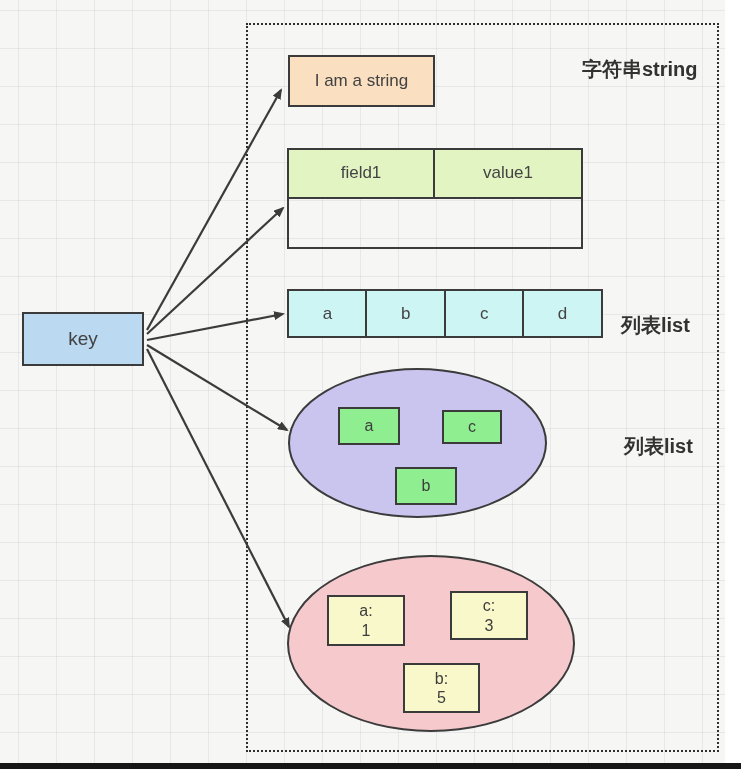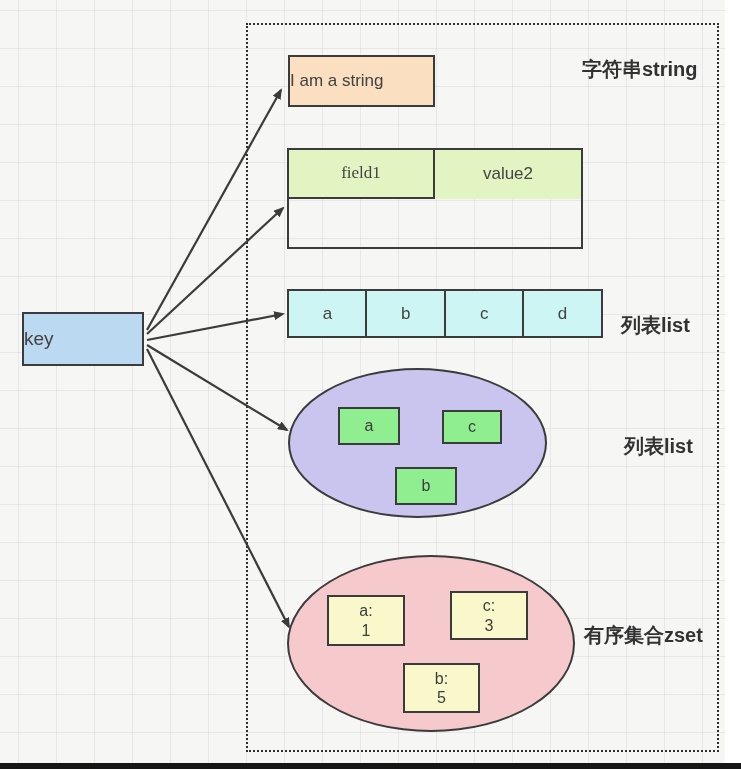--- a/index.html
+++ b/index.html
@@ -16,37 +16,37 @@
   .right-strip{position:absolute;left:725px;top:0;width:16px;height:769px;background:#ffffff;}
   .bottom-bar{position:absolute;left:0;top:763px;width:741px;height:6px;background:#161616;}
   .dashed-frame{
     position:absolute;left:246px;top:23px;width:469px;height:725px;
     border:2.5px dotted #2f2f2f;background:transparent;
   }
   .arrows{position:absolute;left:0;top:0;pointer-events:none;}
   .arrows line{stroke:var(--border,#3b3b3b);stroke-width:2.2;}
 
   .node{
-    position:absolute;display:flex;align-items:center;
+    position:absolute;display:flex;align-items:center;justify-content:center;
     border:2.5px solid var(--border,#3b3b3b);color:#424242;box-sizing:border-box;
   }
   .key-node{left:22px;top:312px;width:122px;height:54px;background:var(--key-fill,#bcd9f2);font-size:19px;}
   .string-node{left:288px;top:55px;width:147px;height:52px;background:var(--string-fill,#fadfc0);font-size:17px;}
 
   .hash-table{
     position:absolute;left:287px;top:148px;width:296px;height:101px;
     display:grid;grid-template-columns:1fr 1fr;grid-template-rows:1fr 1fr;
     border:2.5px solid var(--border,#3b3b3b);box-sizing:border-box;
   }
   .hash-cell{
     background:var(--hash-fill,#e3f4c3);display:flex;align-items:center;justify-content:center;
     font-size:17px;color:#444;
   }
   .hash-cell.col0{border-right:2.5px solid var(--border,#3b3b3b);}
-  .hash-cell.row0{border-bottom:2.5px solid var(--border,#3b3b3b);font-family:Liberation Serif, serif;}
+  .hash-cell.row0{border-bottom:2.5px solid var(--border,#3b3b3b);}
 
   .list-row{position:absolute;left:287px;top:289px;width:316px;height:49px;display:flex;}
   .list-cell{
     flex:1;background:var(--list-fill,#cdf5f4);border:2.5px solid var(--border,#3b3b3b);
     display:flex;align-items:center;justify-content:center;font-size:17px;color:#444;
     box-sizing:border-box;margin-left:-2.5px;
   }
   .list-cell:first-child{margin-left:0;}
 
   .ellipse{
@@ -109,21 +109,21 @@
     <span>key</span>
   </div>
 
   <div class="node string-node">
     <span>I am a string</span>
   </div>
   <div class="type-label lbl-string">字符串string</div>
 
   <div class="hash-table">
     <div class="hash-cell col0 row0">field1</div>
-    <div class="hash-cell">value2</div>
+    <div class="hash-cell row0">value1</div>
   </div>
 
   <div class="list-row">
     <div class="list-cell">a</div>
     <div class="list-cell">b</div>
     <div class="list-cell">c</div>
     <div class="list-cell">d</div>
   </div>
   <div class="type-label lbl-list">列表list</div>
 
@@ -139,15 +139,14 @@
     <span>1</span>
   </div>
   <div class="zset-item zset-c">
     <span>c:</span>
     <span>3</span>
   </div>
   <div class="zset-item zset-b">
     <span>b:</span>
     <span>5</span>
   </div>
-  <div class="type-label lbl-zset">有序集合zset</div>
 
 </div>
 
 </body></html>

